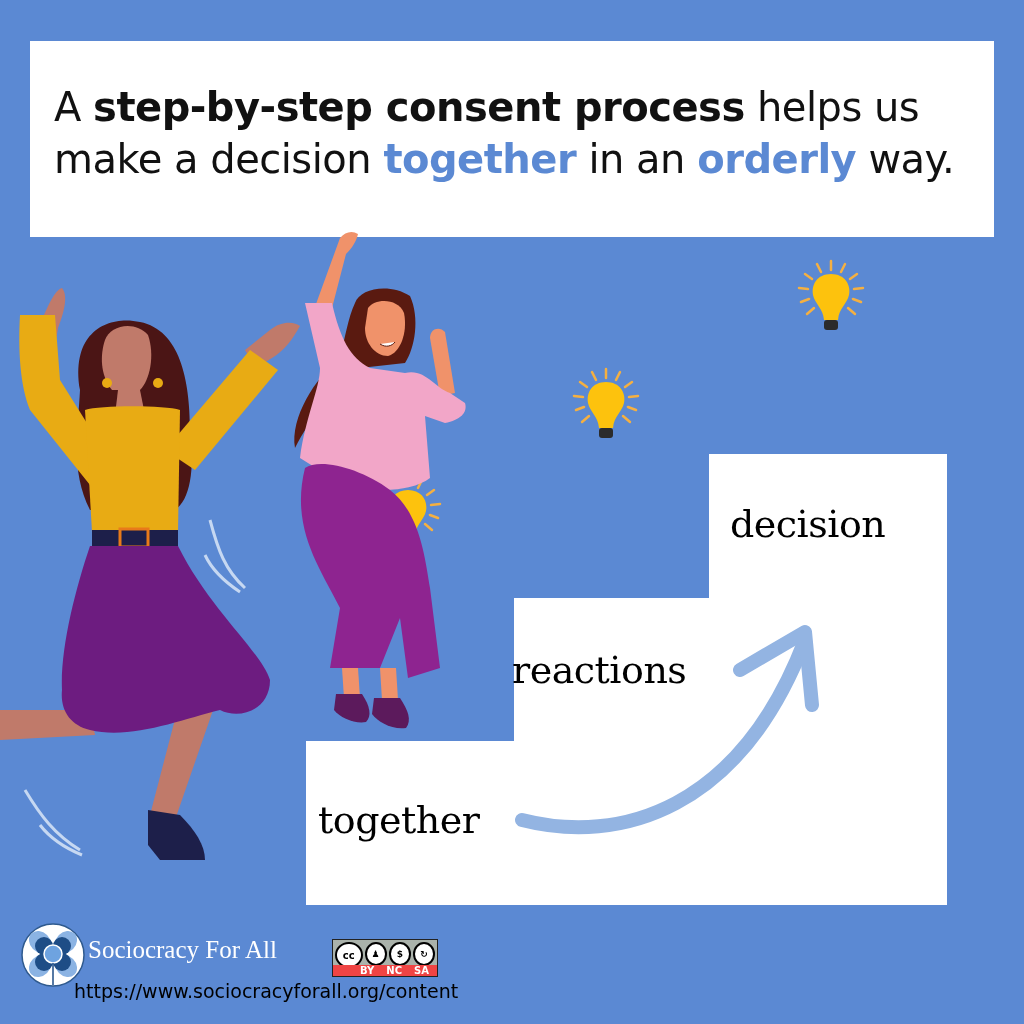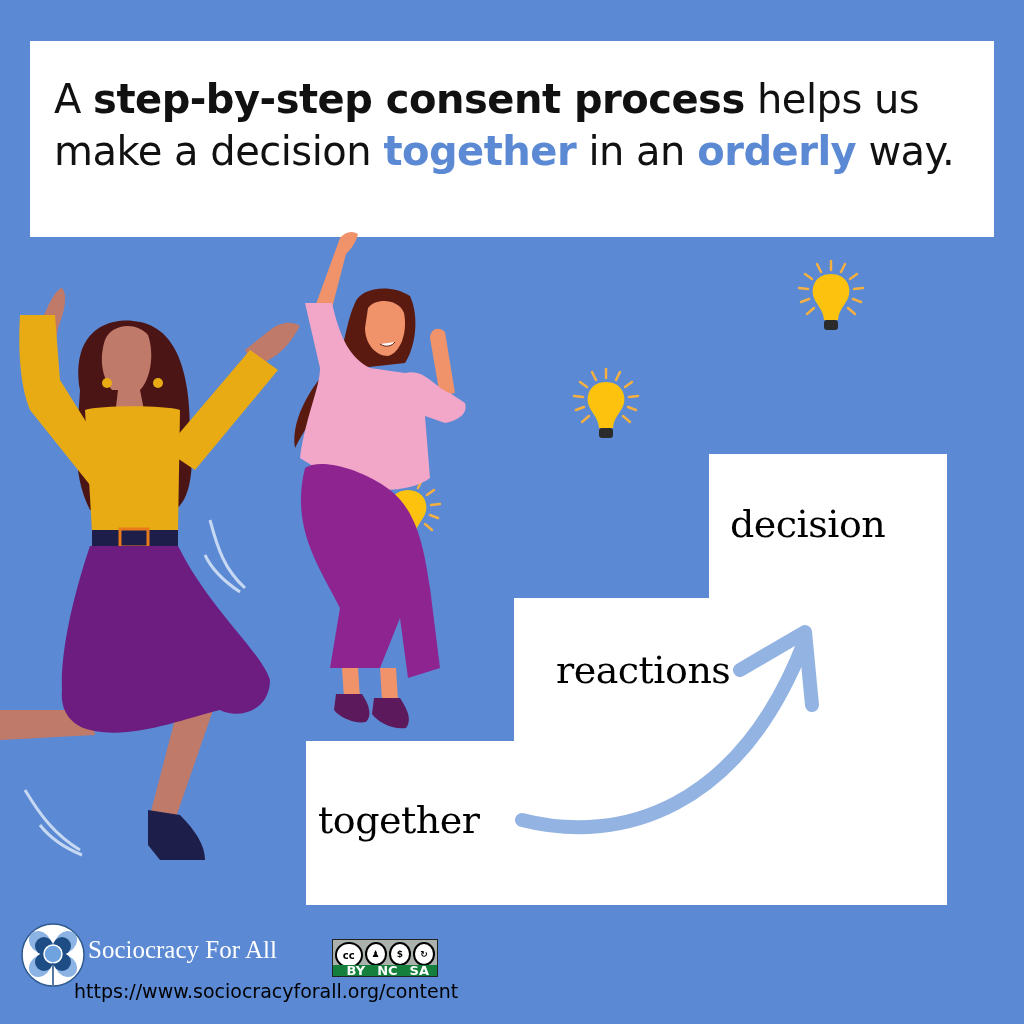--- a/index.html
+++ b/index.html
@@ -1,44 +1,44 @@
 <!DOCTYPE html>
 <html><head>
 <meta charset="utf-8">
 <style>
   html, body { margin: 0; padding: 0; }
   body { width: 1024px; height: 1024px; background: #5b89d3; position: relative; overflow: hidden; font-family: "DejaVu Sans", sans-serif; }
   .headline-box { position: absolute; left: 30px; top: 41px; width: 964px; height: 196px; background: #ffffff; }
-  .headline { position: absolute; left: 24px; top: 32px; width: 930px; font-family: "DejaVu Sans", sans-serif; font-size: 40px; line-height: 52px; color: #111; letter-spacing: -0.5px; }
+  .headline { position: absolute; left: 24px; top: 40px; width: 930px; font-family: "DejaVu Sans", sans-serif; font-size: 40px; line-height: 52px; color: #111; letter-spacing: -0.5px; }
   .headline b { font-weight: bold; }
   .headline .accent { color: #5b89d3; font-weight: bold; }
   .step { position: absolute; background: #ffffff; }
   .step-label { position: absolute; font-family: "DejaVu Serif", serif; font-size: 38px; color: #000000; letter-spacing: -0.5px; }
   .footer-title { position: absolute; left: 88px; top: 936px; font-family: Liberation Serif, serif; font-size: 25px; color: #ffffff; }
   .footer-url { position: absolute; left: 74px; top: 980px; font-family: "DejaVu Sans", sans-serif; font-size: 19px; color: #000000; }
   .cc-badge { position: absolute; left: 332px; top: 939px; width: 104px; height: 36px; background: #aab2ab; border: 1px solid #222; }
   .cc-badge .icons { position: absolute; left: 2px; top: 2px; width: 100px; height: 22px; display: flex; gap: 2px; align-items: flex-start; }
   .cc-badge .ic { width: 20px; height: 20px; border-radius: 50%; background: #fff; border: 2px solid #000; font-size: 9px; font-weight: bold; display: flex; align-items: center; justify-content: center; font-family: "DejaVu Sans", sans-serif; }
   .cc-badge .ic.cc { width: 26px; height: 22px; font-size: 10px; }
-  .cc-badge .strip { position: absolute; left: 0; bottom: 0; width: 104px; height: 11px; background: #15803d; color: #fff; font-size: 13px; font-weight: bold; display: flex; justify-content: flex-end; gap: 12px; padding-right: 8px; box-sizing: border-box; align-items: center; font-family: "DejaVu Sans", sans-serif; }
+  .cc-badge .strip { position: absolute; left: 0; bottom: 0; width: 104px; height: 11px; background: #ef4444; color: #fff; font-size: 10px; font-weight: bold; display: flex; justify-content: flex-end; gap: 12px; padding-right: 8px; box-sizing: border-box; align-items: center; font-family: "DejaVu Sans", sans-serif; }
   svg { position: absolute; }
 </style>
 </head>
 <body>
 
 <div class="headline-box">
   <div class="headline"><span>A </span><b>step-by-step consent process</b><span> helps us make a decision </span><span class="accent">together</span><span> in an </span><span class="accent">orderly</span><span> way.</span></div>
 </div>
 
 <div class="step" style="left:306px; top:741px; width:641px; height:164px;"></div>
 <div class="step" style="left:514px; top:598px; width:433px; height:150px;"></div>
 <div class="step" style="left:709px; top:454px; width:238px; height:150px;"></div>
 
 <div class="step-label" style="left:318px; top:798px;">together</div>
-<div class="step-label" style="left:556px; top:648px;">reactions</div>
+<div class="step-label" style="left:512px; top:648px;">reactions</div>
 <div class="step-label" style="left:730px; top:502px;">decision</div>
 
 <svg style="left:500px; top:610px;" width="340" height="230" viewBox="0 0 340 230">
   <path d="M22 210 C 120 235, 240 200, 305 30" fill="none" stroke="#93b4e2" stroke-width="14" stroke-linecap="round"></path>
   <path d="M240 60 L 305 22 L 312 95" fill="none" stroke="#93b4e2" stroke-width="14" stroke-linecap="round" stroke-linejoin="round"></path>
 </svg>
 
 <svg style="left:795px; top:258px;" width="72" height="78" viewBox="0 0 72 78">
   <g stroke="#f5b041" stroke-width="2.5" stroke-linecap="round">
     <line x1="36" y1="3" x2="36" y2="12"></line>

